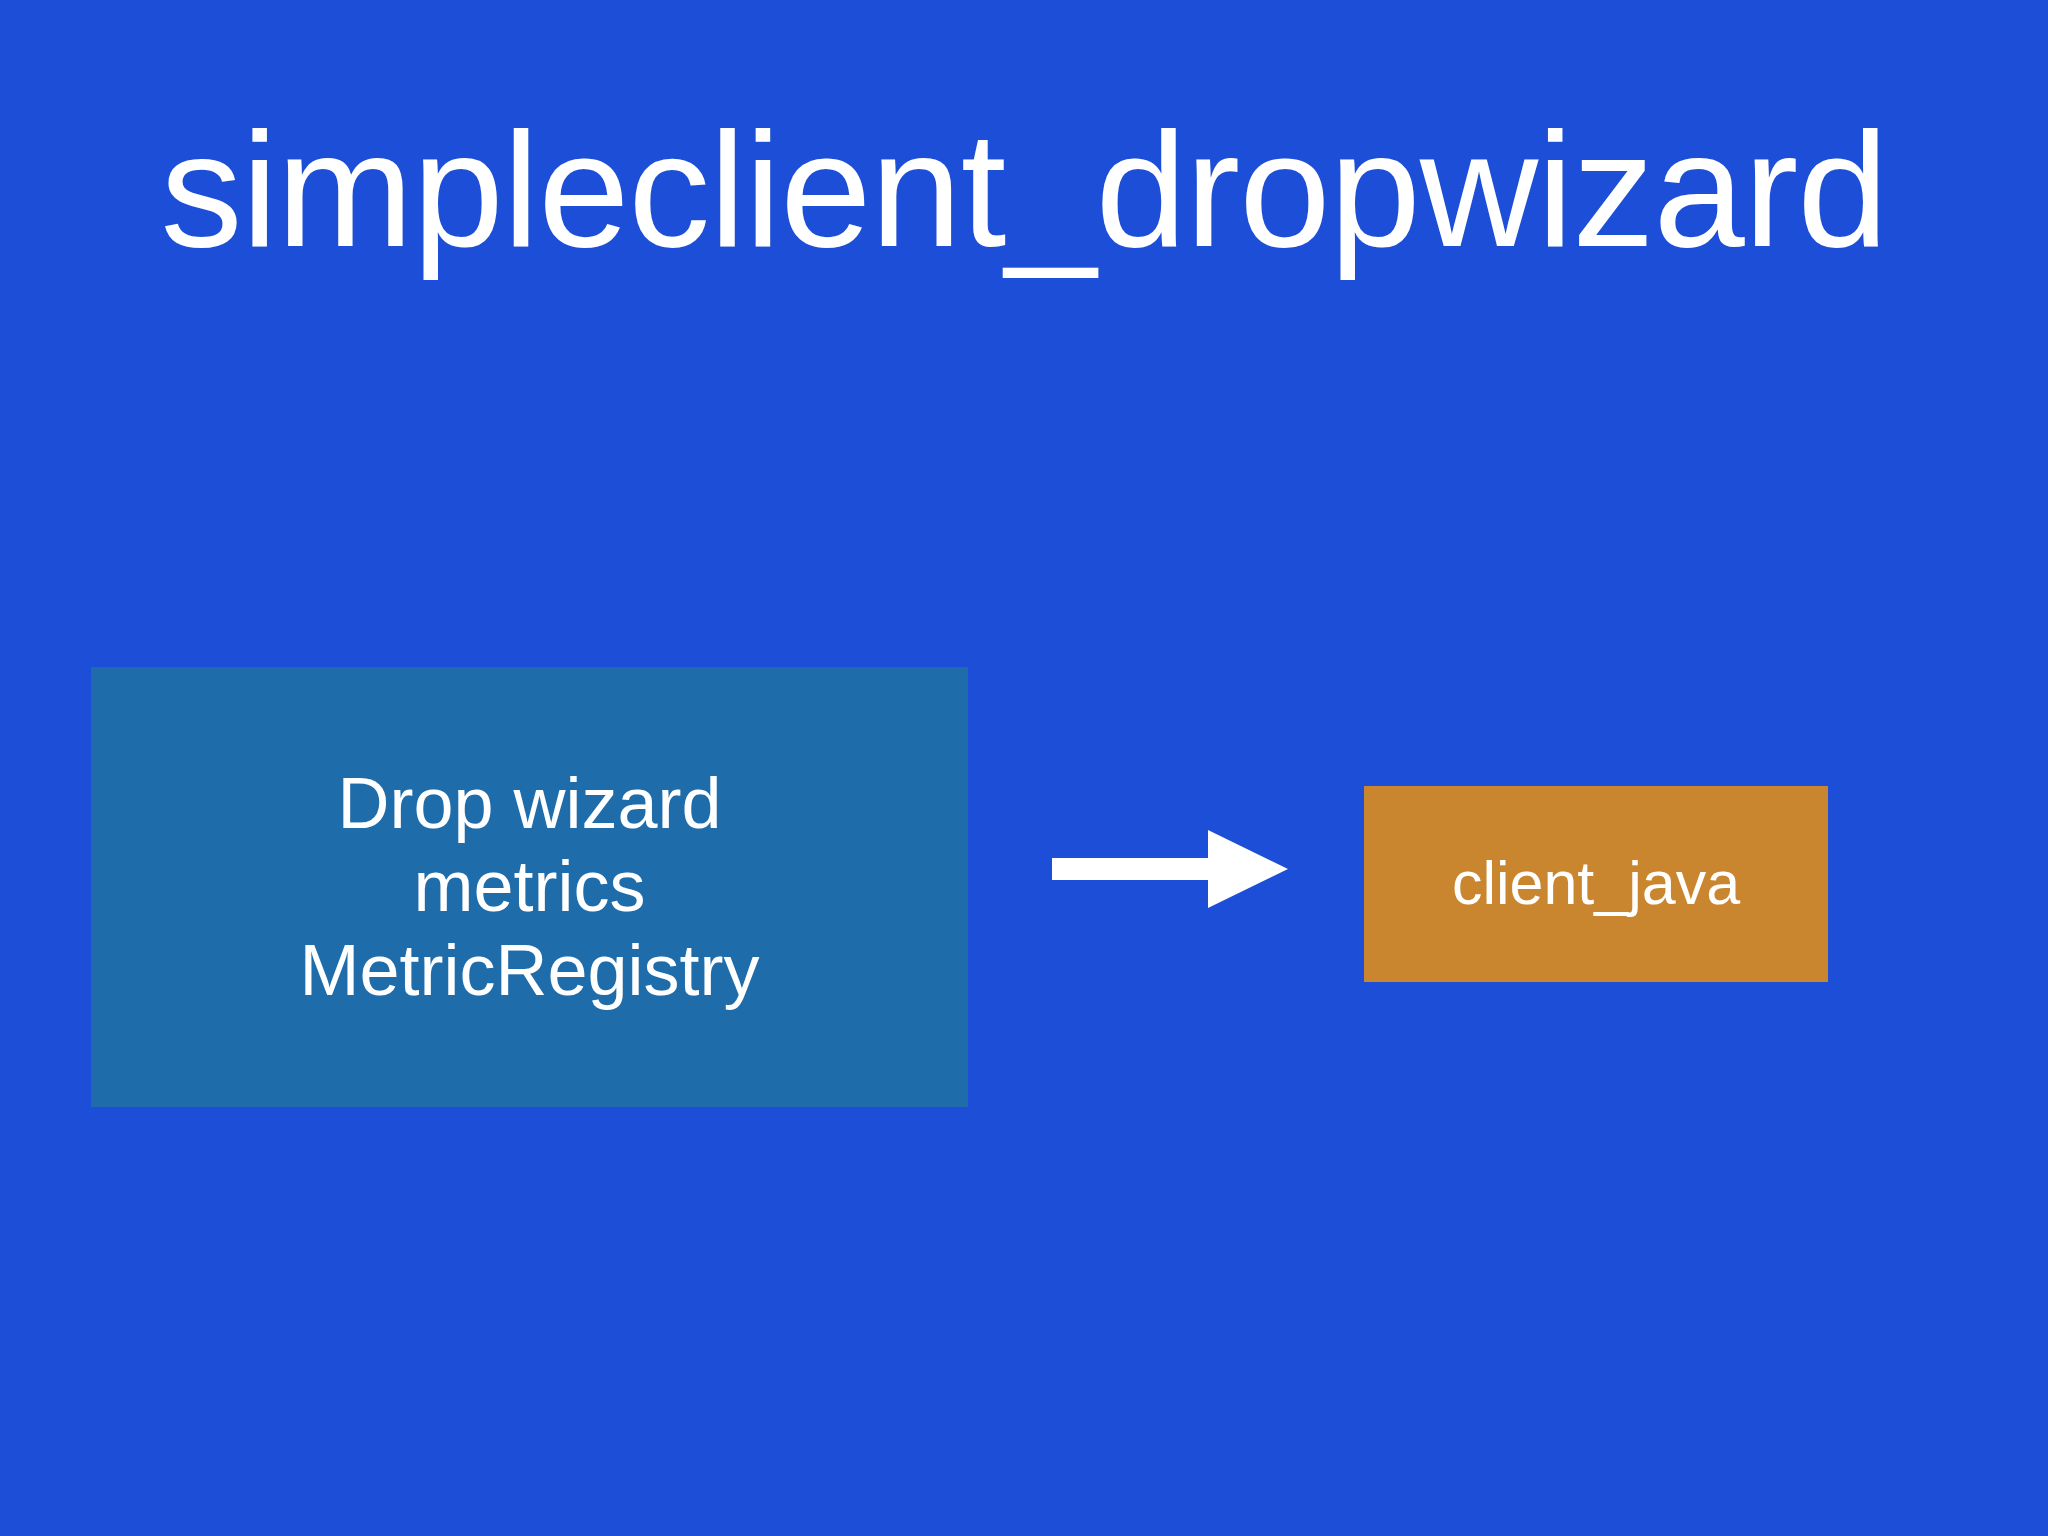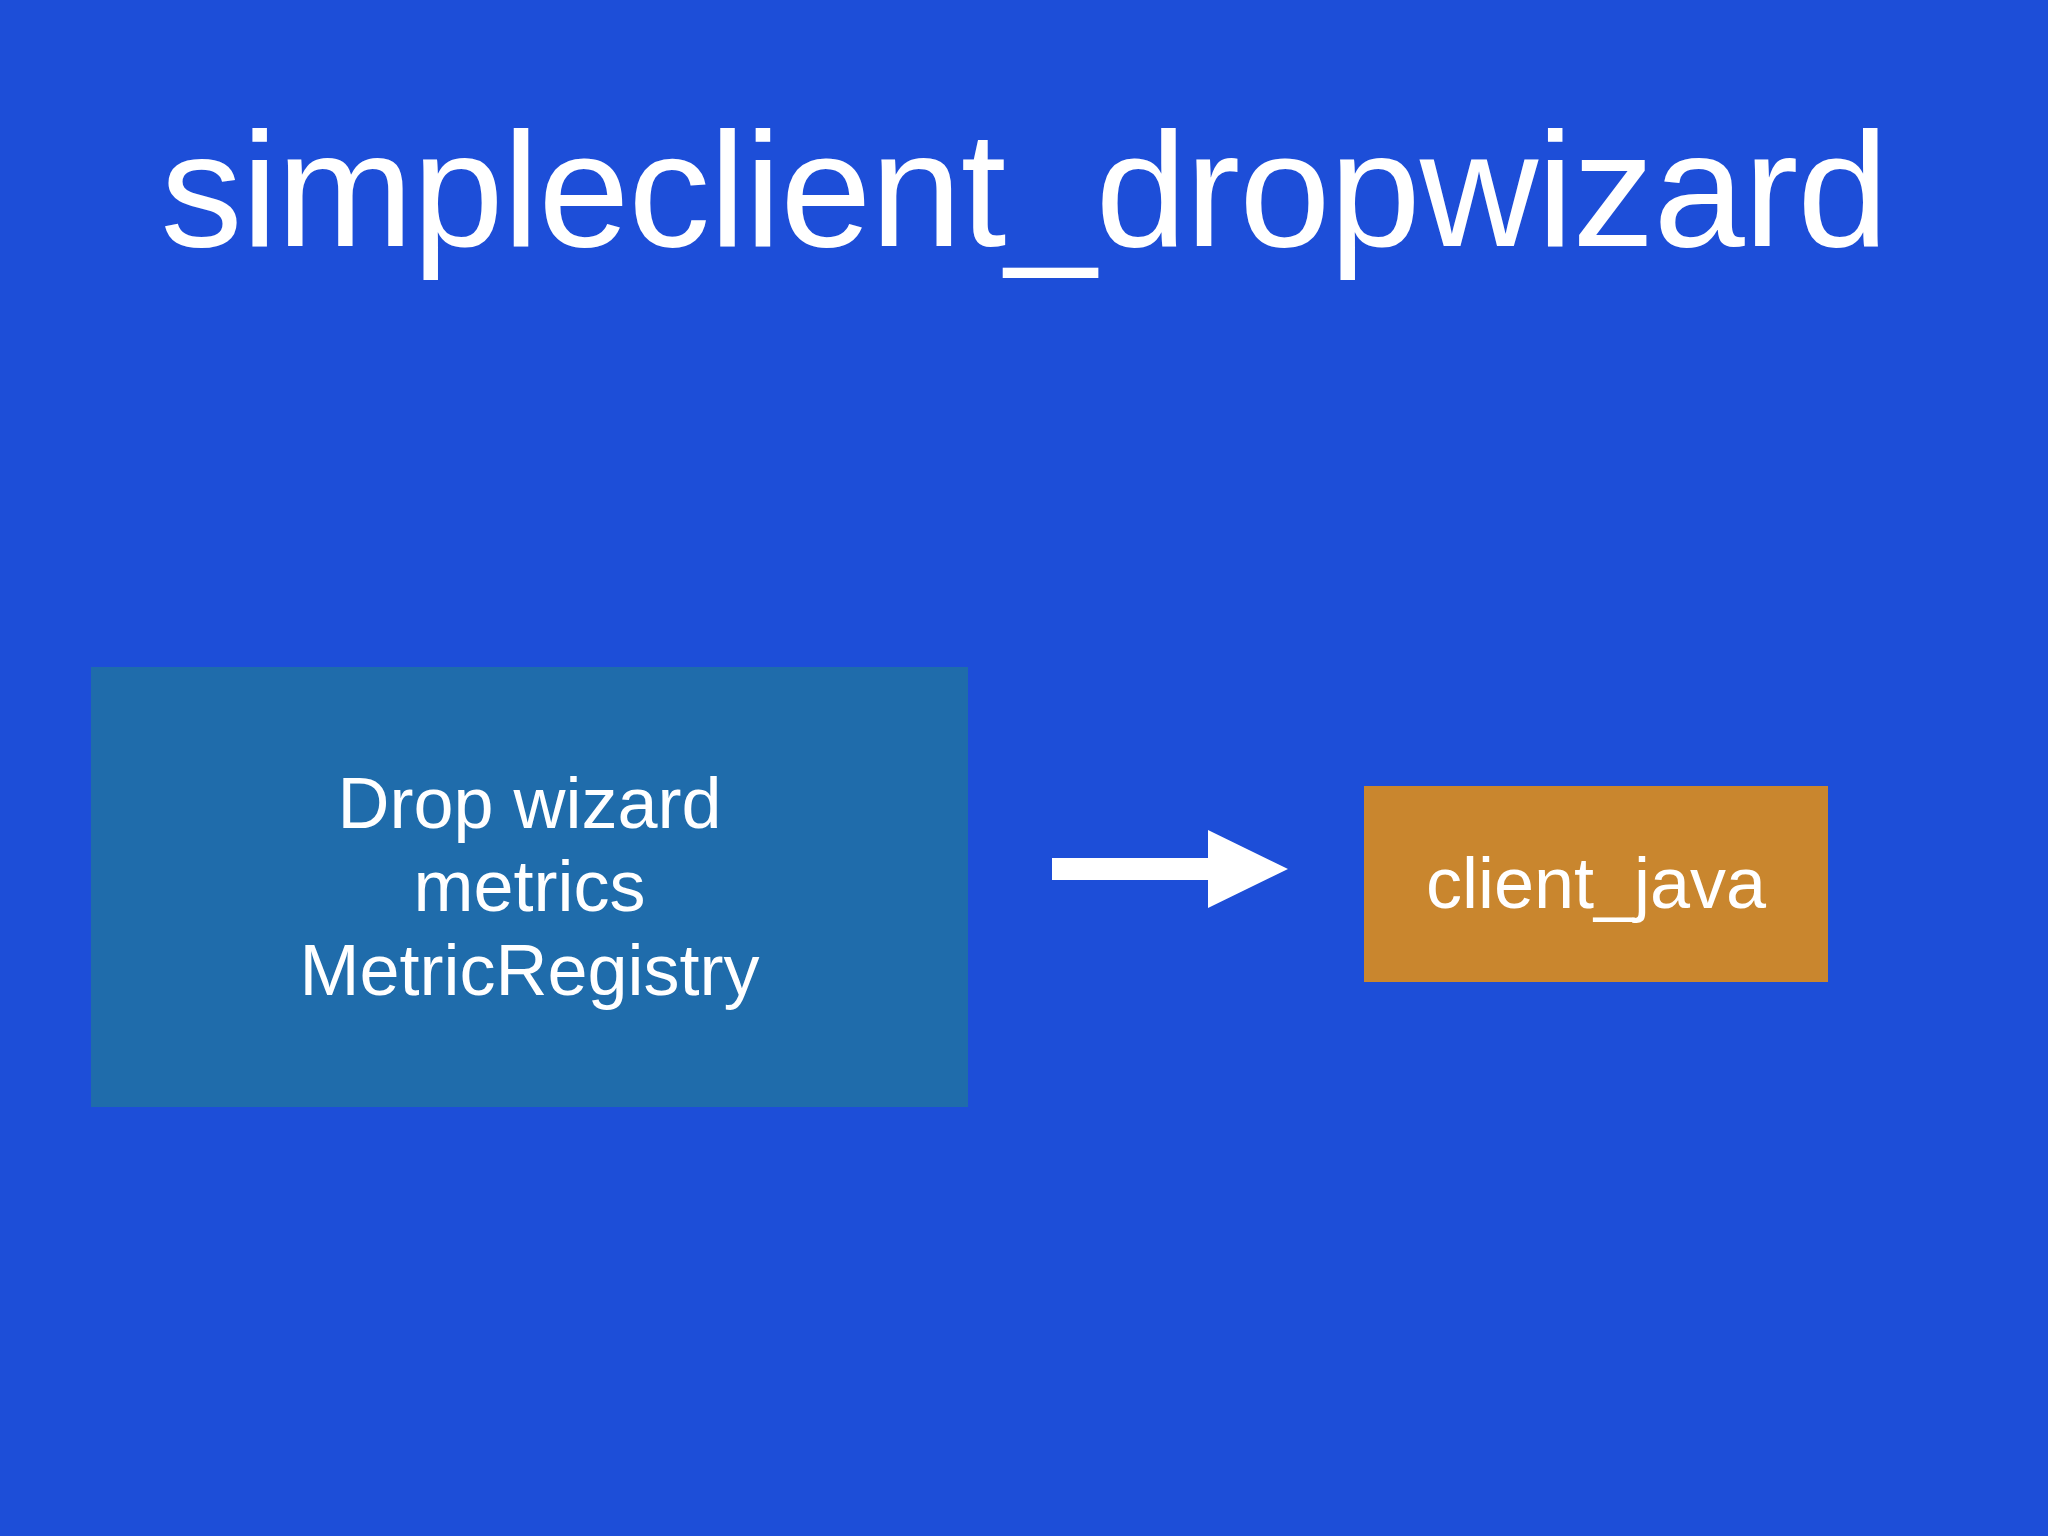--- a/index.html
+++ b/index.html
@@ -59,21 +59,21 @@
   #box-dropwizard .box-label {
     white-space: pre-line;
   }
 
   #box-client-java {
     left: 1364px;
     top: 786px;
     width: 464px;
     height: 196px;
     background: #c9862e;
-    font-size: 72px;
+    font-size: 61px;
     line-height: 1.1;
   }
 
   
   #flow-arrow {
     position: absolute;
     left: 1050px;
     top: 826px;
     width: 240px;
     height: 86px;

